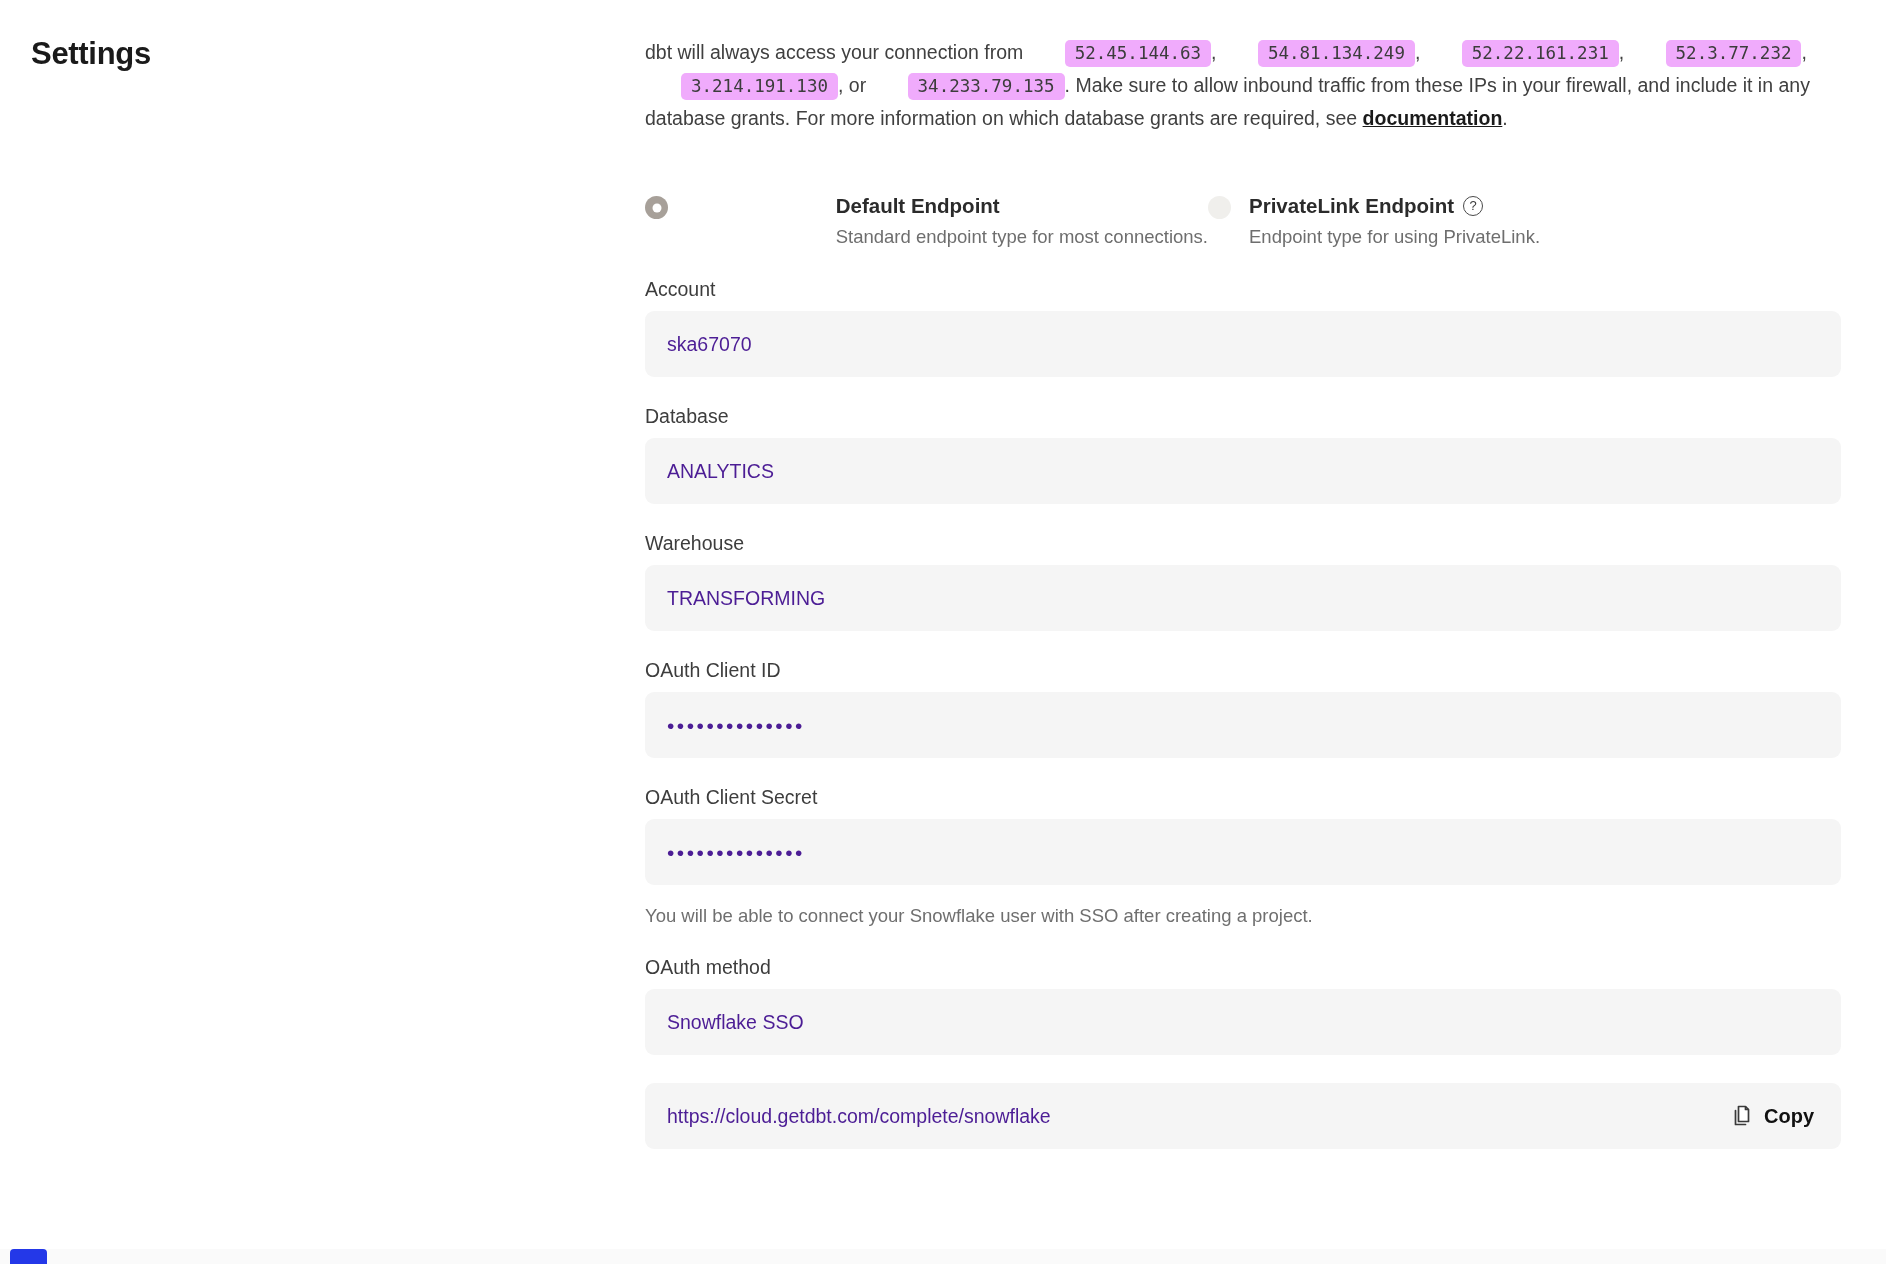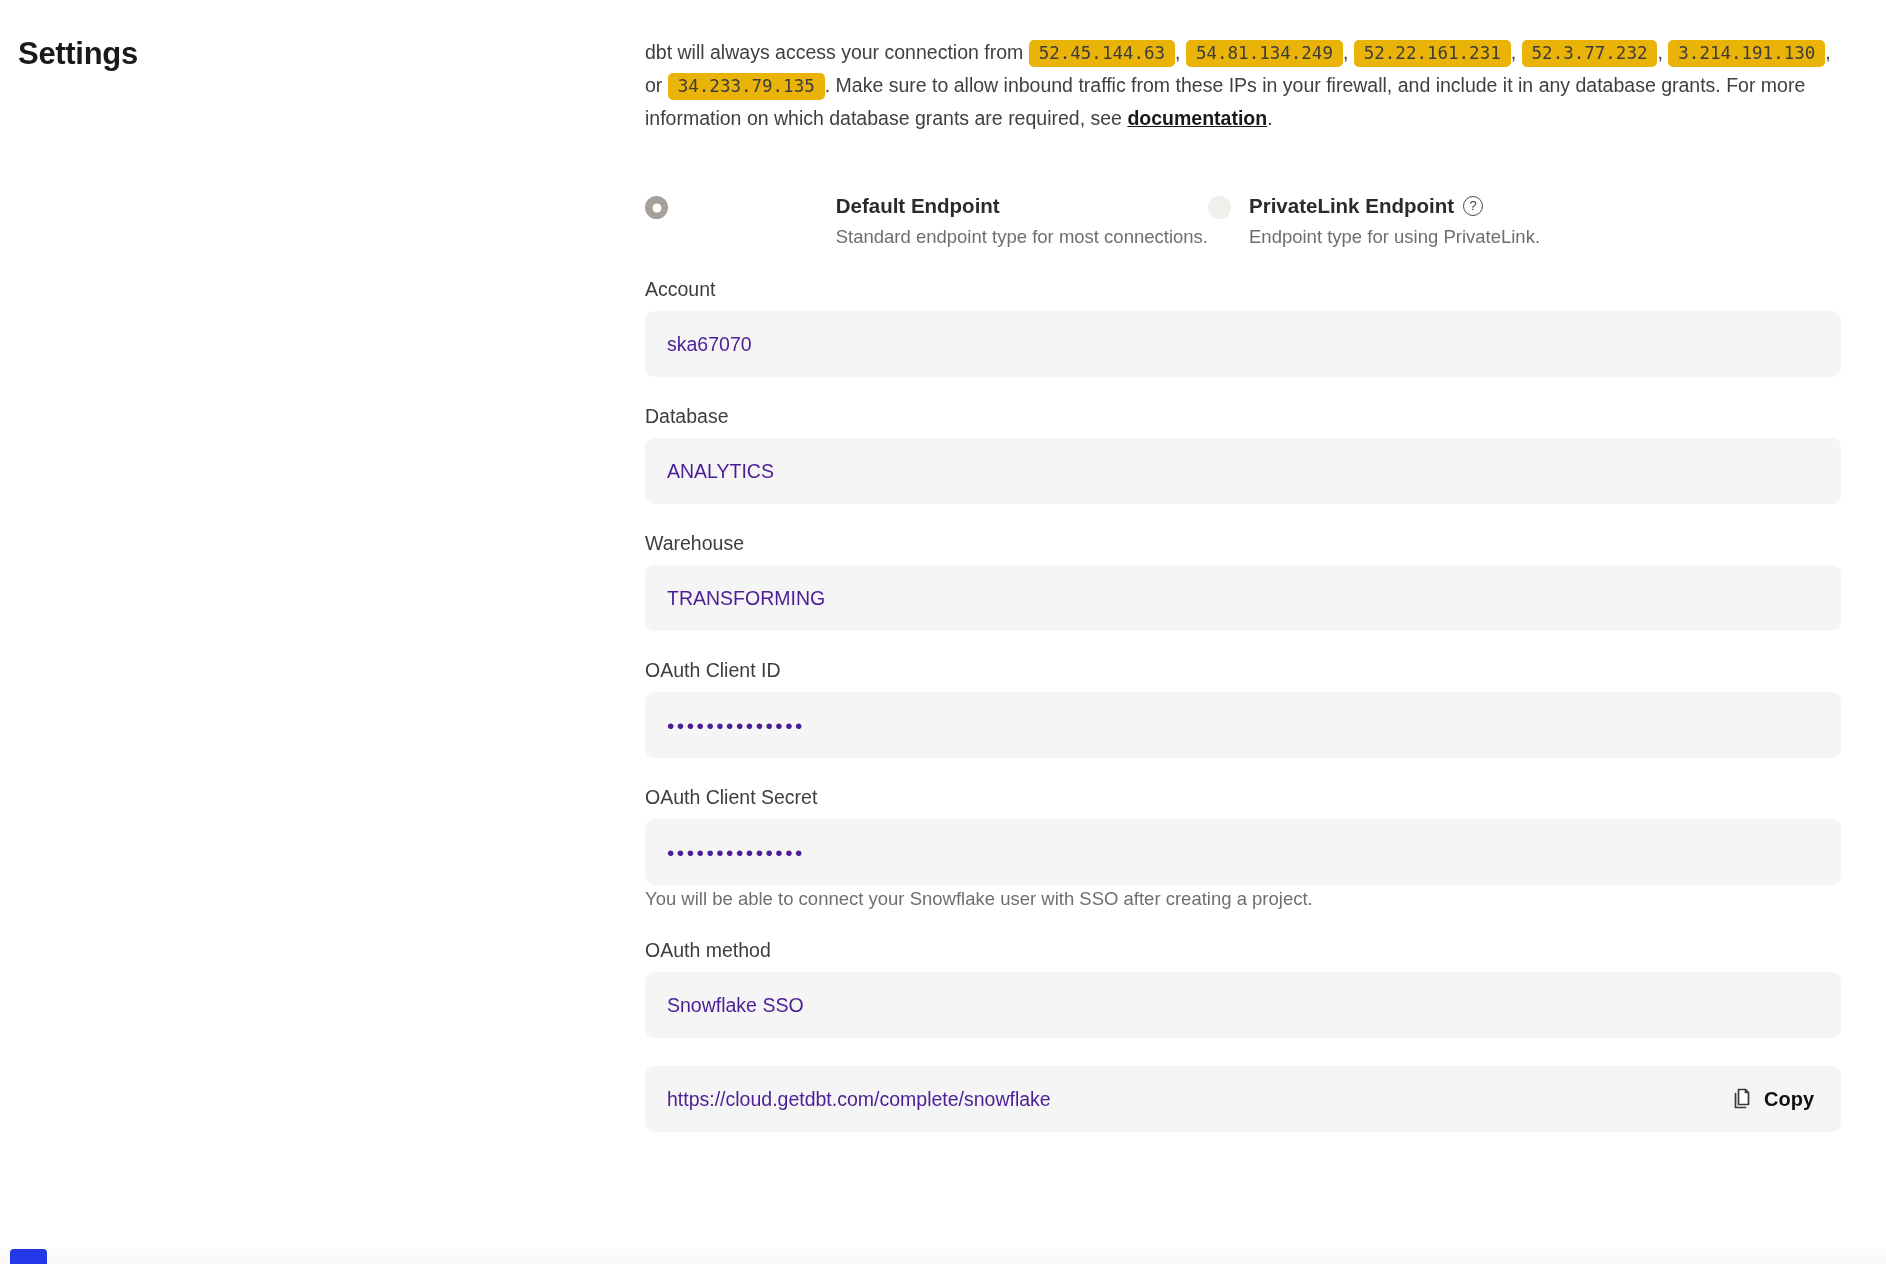--- a/index.html
+++ b/index.html
@@ -1,37 +1,37 @@
 <!DOCTYPE html>
 <html><head>
 <meta charset="utf-8">
 <style>
   * { margin:0; padding:0; box-sizing:border-box; }
   html,body { width:1886px; height:1264px; background:#ffffff; overflow:hidden;
               font-family:"Liberation Sans", sans-serif; }
 
   .page-title {
-    position:absolute; left:18px; top:36px;
+    position:absolute; left:31px; top:36px;
     font-size:31px; font-weight:700; color:#1a1a1a; letter-spacing:-0.3px;
   }
 
   .content {
     position:absolute; left:645px; top:36px; width:1196px;
   }
 
   
   .intro {
     font-size:19.5px; line-height:33px; color:#404040;
   }
   .ip-chip {
     display:inline-block;
     font-family:"DejaVu Sans Mono", monospace;
     font-size:17.5px; color:#3c3c3c;
-    background:#eab308; border-radius:5px;
-    padding:1px 10px; line-height:25px;
+    background:#f0abfc; border-radius:5px;
+    padding:1px 10px; line-height:25px;margin-left:36px;
   }
   .doc-link {
     color:#1a1a1a; font-weight:700; text-decoration:underline; cursor:pointer;
   }
 
   
   .endpoint-row {
     display:flex; margin-top:57px;
   }
   .endpoint-option { display:flex; align-items:flex-start; }
@@ -69,21 +69,21 @@
   .field-input-wrap { position:relative; }
   .field-input {
     width:100%; height:66px; background:#f5f5f5; border:none; border-radius:9px;
     padding:0 150px 0 22px; font-family:"Liberation Sans", sans-serif;
     font-size:19.5px; color:#4c1d95; outline:none;
   }
   .field-input.masked {
     font-size:21px; letter-spacing:2.5px; padding-top:2px;
   }
   .field-helper {
-    margin-top:2px; font-size:18.5px; color:#6f6f6f; line-height:24px;
+    margin-top:19px; font-size:18.5px; color:#6f6f6f; line-height:24px;
   }
   .copy-btn {
     position:absolute; right:27px; top:50%; transform:translateY(-50%);
     display:flex; align-items:center; gap:11px; cursor:pointer;
     background:transparent; border:none; font-family:"Liberation Sans", sans-serif;
   }
   .copy-label { font-size:20px; font-weight:700; color:#111111; }
 
   
   .footer-strip {

